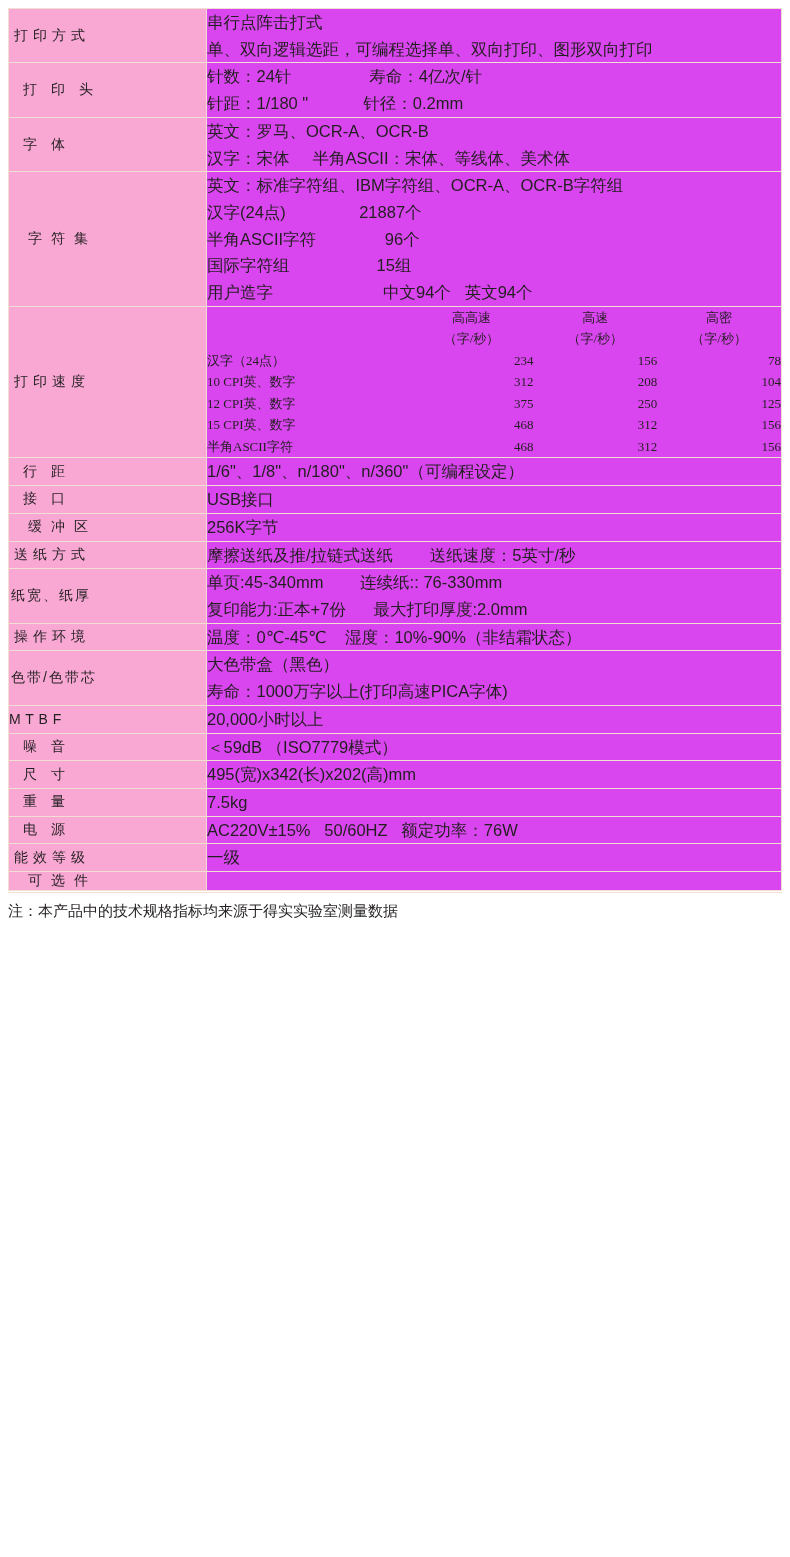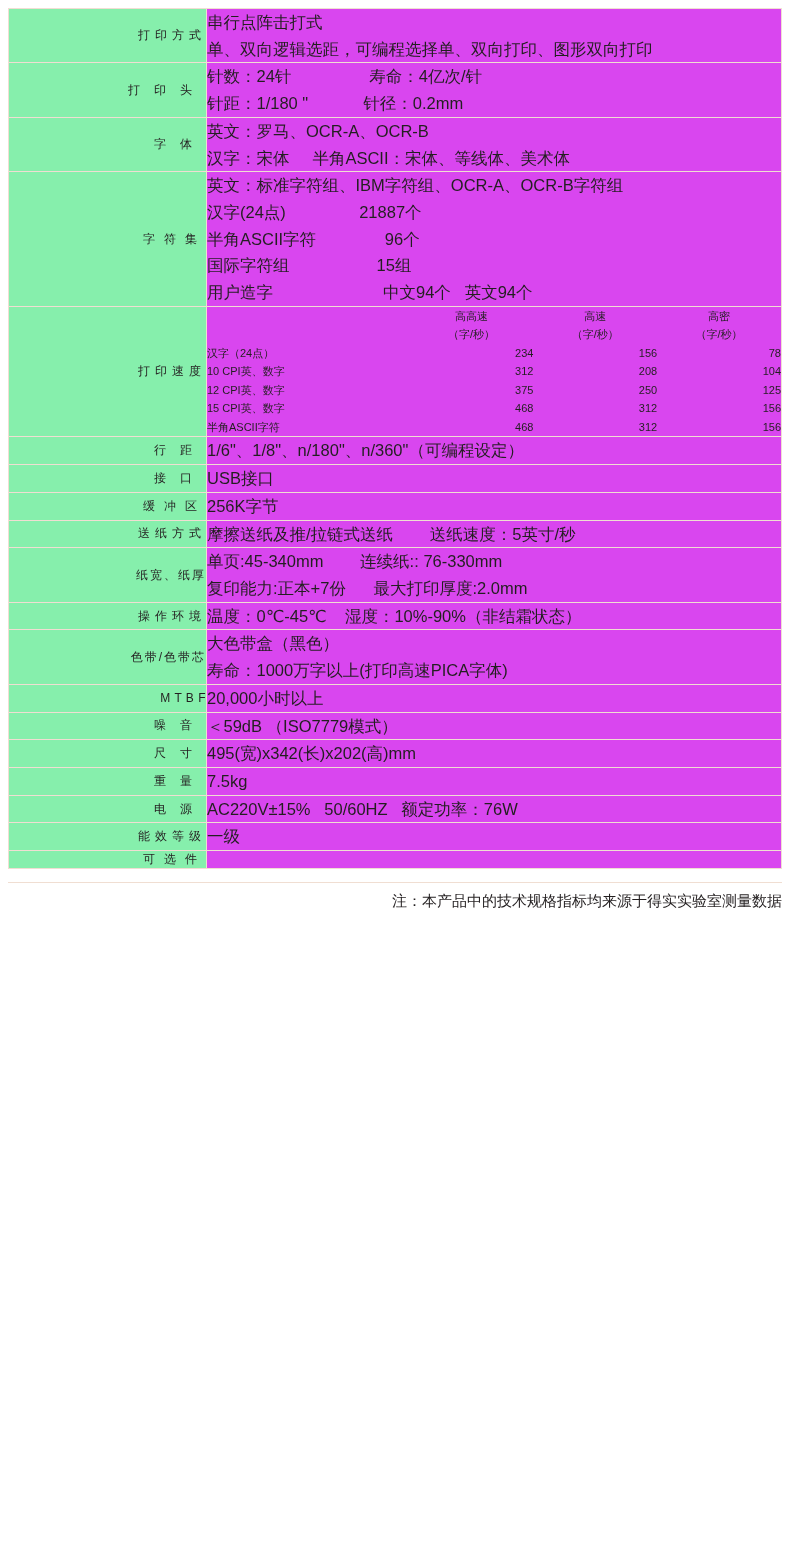--- a/index.html
+++ b/index.html
@@ -26,23 +26,23 @@
     border-collapse: collapse;
     table-layout: fixed;
   }
   table.spec td {
     border: 1px solid #f0ded2;
     vertical-align: middle;
     padding: 0;
   }
   td.label {
     width: 197px;
-    background: #86efac;
-    text-align: right;
-    font-size: 12px;
+    background: #f9a8d4;
+    text-align: left;
+    font-size: 14px;
     letter-spacing: 0.5px;
     color: #231f20;
     padding: 10px 6px;
   }
   td.label .lbl {
     display: block;
     white-space: nowrap;
   }
   td.value {
     background: #d946ef;
@@ -61,22 +61,23 @@
   .sp4 { letter-spacing: 5px; padding-left: 5px; }
   .sp5 { letter-spacing: 2px; padding-left: 2px; }
 
   
   .speedwrap {
     padding: 8px 0 10px 14px;
   }
   table.speed {
     border-collapse: collapse;
     width: 100%;
-    font-size: 11px;
+    font-size: 13px;
     line-height: 1.5;
+    font-family: Liberation Serif, serif;
   }
   table.speed td, table.speed th {
     border: none;
     padding: 1px 0;
     font-weight: normal;
     color: #231f20;
   }
   table.speed .hcell {
     text-align: center;
     width: 110px;
@@ -86,22 +87,22 @@
     width: 180px;
     white-space: nowrap;
     margin-left: 36px;
   }
   table.speed .num {
     text-align: right;
     width: 110px;
   }
   .footnote {
     width: 774px;
-    margin-top: 13px;
-    text-align: right;
+    margin-top: 1px;
+    text-align: left;
     font-size: 15px;
     color: #231f20;
     padding: 9px 0 9px 0;
     border-top: 1px solid #f0ded2;
   }
 </style>
 </head>
 <body>
 
 <div class="sheet">

